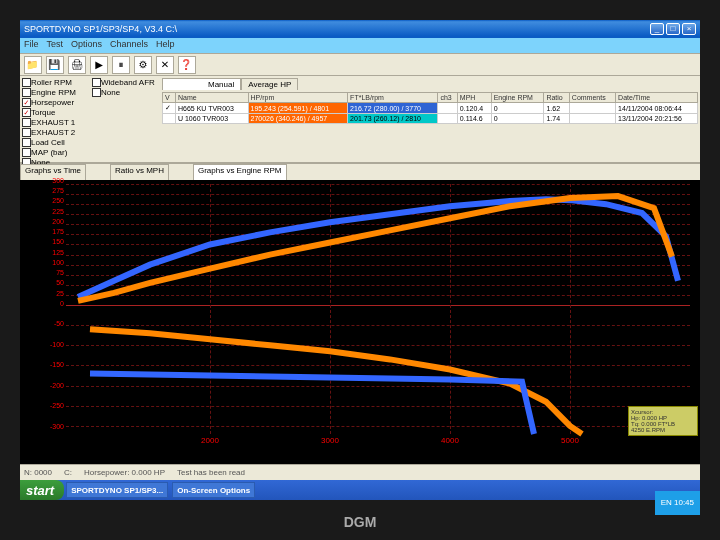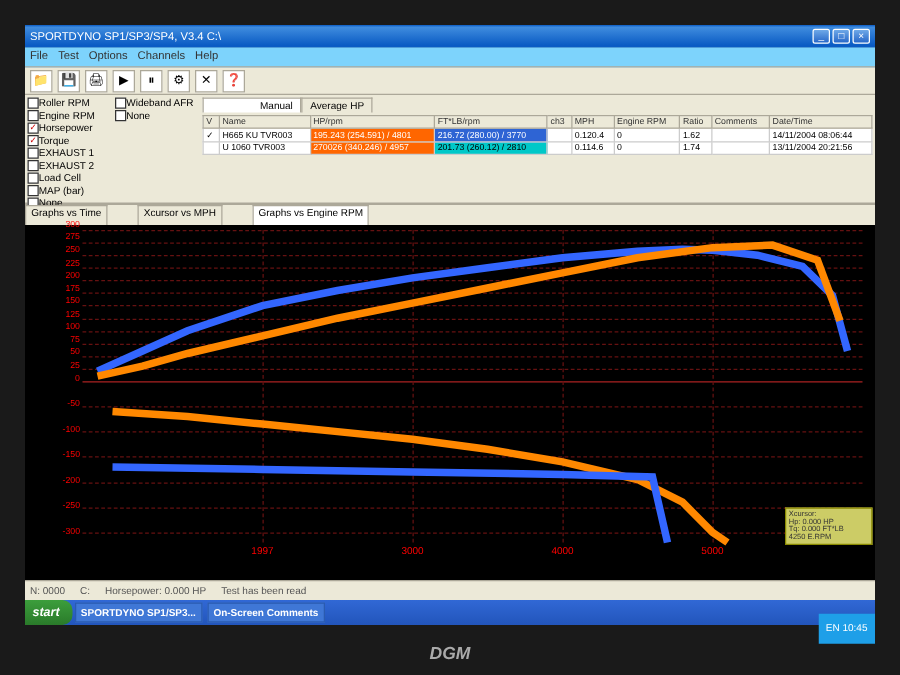--- a/index.html
+++ b/index.html
@@ -53,25 +53,25 @@
 .axis-x { position:absolute; bottom:16px; left:46px; right:10px; height:12px; color:#f00; font-size:8px;}
 .axis-x div { position:absolute; transform:translateX(-50%);}
 .chart-path { position:absolute; left:46px; right:10px; top:4px; bottom:30px;}
 svg { width:100%; height:100%; overflow:visible;}
 
 .legend-box { position:absolute; right:2px; bottom:28px; background:#cccc66; border:1px solid #888800; font-size:6px; padding:2px; width:70px; color:#333;}
 
 
 .status { position:absolute; bottom:20px; left:0; right:0; height:16px; background:#ece9d8; border-top:1px solid #aca899; font-size:8px; display:flex; align-items:center; padding:0 4px; gap:12px; color:#555;}
 .taskbar { position:absolute; bottom:0; left:0; right:0; height:20px; background:linear-gradient(to bottom,#3168d5,#2255bb); display:flex; align-items:center;}
-.start { height:100%; background:linear-gradient(to bottom,#3c9e3c,#2a7a2a); color:#fff; font-size:10px; font-weight:bold; font-style:italic; padding:0 10px 0 6px; display:flex; align-items:center; border-radius:0 8px 8px 0;}
+.start { height:100%; background:linear-gradient(to bottom,#3c9e3c,#2a7a2a); color:#fff; font-size:13px; font-weight:bold; font-style:italic; padding:0 10px 0 6px; display:flex; align-items:center; border-radius:0 8px 8px 0;}
 .task-item { height:16px; margin:0 2px; background:#3f77d6; border:1px solid #2a5bb0; color:#fff; font-size:8px; padding:0 4px; display:flex; align-items:center;font-weight:bold;}
 .tray { margin-left:auto; height:100%; background:#1e9fe8; color:#fff; font-size:8px; padding:12px 6px; display:flex; align-items:center; gap:4px;margin-top:25px;}
 
-.monitor-logo { position:absolute; bottom:10px; left:50%; transform:translateX(-50%); color:#aaa; font-size:14px; font-weight:bold; font-style:italic;}
+.monitor-logo { position:absolute; bottom:10px; left:50%; transform:translateX(-50%); color:#aaa; font-size:14px; font-weight:bold; }
 </style>
 </head>
 <body>
 
 <div class="monitor">
  <div class="screen">
   <div class="titlebar">
     <span>SPORTDYNO SP1/SP3/SP4,  V3.4   C:\</span>
     <div class="titlebar-controls">
       <span>_</span>
@@ -200,21 +200,21 @@
                 <td></td>
                 <td>13/11/2004 20:21:56</td>
               </tr>
             </tbody>
       </table>
     </div>
   </div>
 
   <div class="chart-tabs">
     <div class="tab">Graphs vs Time</div>
-    <div class="tab">Xcursor vs MPH</div>
+    <div class="tab">Ratio vs MPH</div>
     <div class="tab active">Graphs vs Engine RPM</div>
   </div>
 
   <div class="chart-area">
     <div class="axis-y" id="axis-y">
           <div style="top: 96.7742%;">-300</div>
           <div style="top: 88.7097%;">-250</div>
           <div style="top: 80.6452%;">-200</div>
           <div style="top: 72.5806%;">-150</div>
           <div style="top: 64.5161%;">-100</div>
@@ -258,21 +258,21 @@
           <div class="vert-line" style="left: 61.5385%;"></div>
           <div class="vert-line" style="left: 80.7692%;"></div>
         </div>
     <div class="chart-path"><svg id="chart-svg" preserveAspectRatio="none" viewBox="0 0 1000 1000">
             <path d="M19.230769230769234 451.61290322580646 L76.92307692307693 387.0967741935484 L134.6153846153846 322.58064516129036 L230.76923076923077 241.9354838709678 L326.9230769230769 193.54838709677426 L423.0769230769231 153.22580645161293 L519.2307692307693 120.9677419354839 L615.3846153846155 88.70967741935488 L711.5384615384615 67.74193548387098 L769.2307692307693 61.290322580645125 L807.6923076923077 64.51612903225816 L865.3846153846155 80.64516129032268 L923.0769230769231 116.12903225806451 L961.5384615384615 209.67741935483878 L980.7692307692307 387.0967741935484 " stroke="#3366ff" fill="none" stroke-width="6" vector-effect="non-scaling-stroke"></path>
             <path d="M19.230769230769234 467.741935483871 L76.92307692307693 435.48387096774184 L134.6153846153846 395.1612903225806 L230.76923076923077 338.7096774193549 L326.9230769230769 282.258064516129 L423.0769230769231 233.8709677419355 L519.2307692307693 185.48387096774184 L615.3846153846155 137.0967741935484 L711.5384615384615 88.70967741935488 L807.6923076923077 56.45161290322574 L884.6153846153845 48.38709677419354 L942.3076923076923 96.77419354838707 L971.1538461538462 290.3225806451612 " stroke="#ff8800" fill="none" stroke-width="6" vector-effect="non-scaling-stroke"></path>
             <path d="M38.46153846153847 580.6451612903226 L134.6153846153846 596.7741935483871 L230.76923076923077 620.9677419354839 L326.9230769230769 645.1612903225806 L423.0769230769231 669.3548387096774 L519.2307692307693 701.6129032258065 L615.3846153846155 741.9354838709678 L711.5384615384615 798.3870967741935 L769.2307692307693 870.9677419354839 L807.6923076923077 967.741935483871 L826.9230769230769 1000 " stroke="#ff8800" fill="none" stroke-width="6" vector-effect="non-scaling-stroke"></path>
             <path d="M38.46153846153847 758.0645161290322 L230.76923076923077 766.1290322580645 L423.0769230769231 774.1935483870968 L615.3846153846155 782.258064516129 L730.7692307692307 790.3225806451612 L750 1000 " stroke="#3366ff" fill="none" stroke-width="6" vector-effect="non-scaling-stroke"></path>
           </svg></div>
     <div class="axis-x" id="axis-x">
-          <div style="left: 23.0769%;">1997</div>
+          <div style="left: 23.0769%;">2000</div>
           <div style="left: 42.3077%;">3000</div>
           <div style="left: 61.5385%;">4000</div>
           <div style="left: 80.7692%;">5000</div>
         </div>
     <div class="legend-box" id="legend">
           <div>Xcursor:</div>
           <div>Hp: 0.000 HP</div>
           <div>Tq: 0.000 FT*LB</div>
           <div>4250 E.RPM</div>
         </div>
@@ -281,18 +281,18 @@
   <div class="status">
     <span>N: 0000</span>
     <span>C:</span>
     <span>Horsepower: 0.000 HP</span>
     <span>Test has been read</span>
   </div>
 
   <div class="taskbar">
     <div class="start">start</div>
     <div class="task-item">SPORTDYNO SP1/SP3...</div>
-    <div class="task-item">On-Screen Comments</div>
+    <div class="task-item">On-Screen Options</div>
     <div class="tray">EN  10:45</div>
   </div>
  </div>
  <div class="monitor-logo">DGM</div>
 </div>
 
 </body></html>

